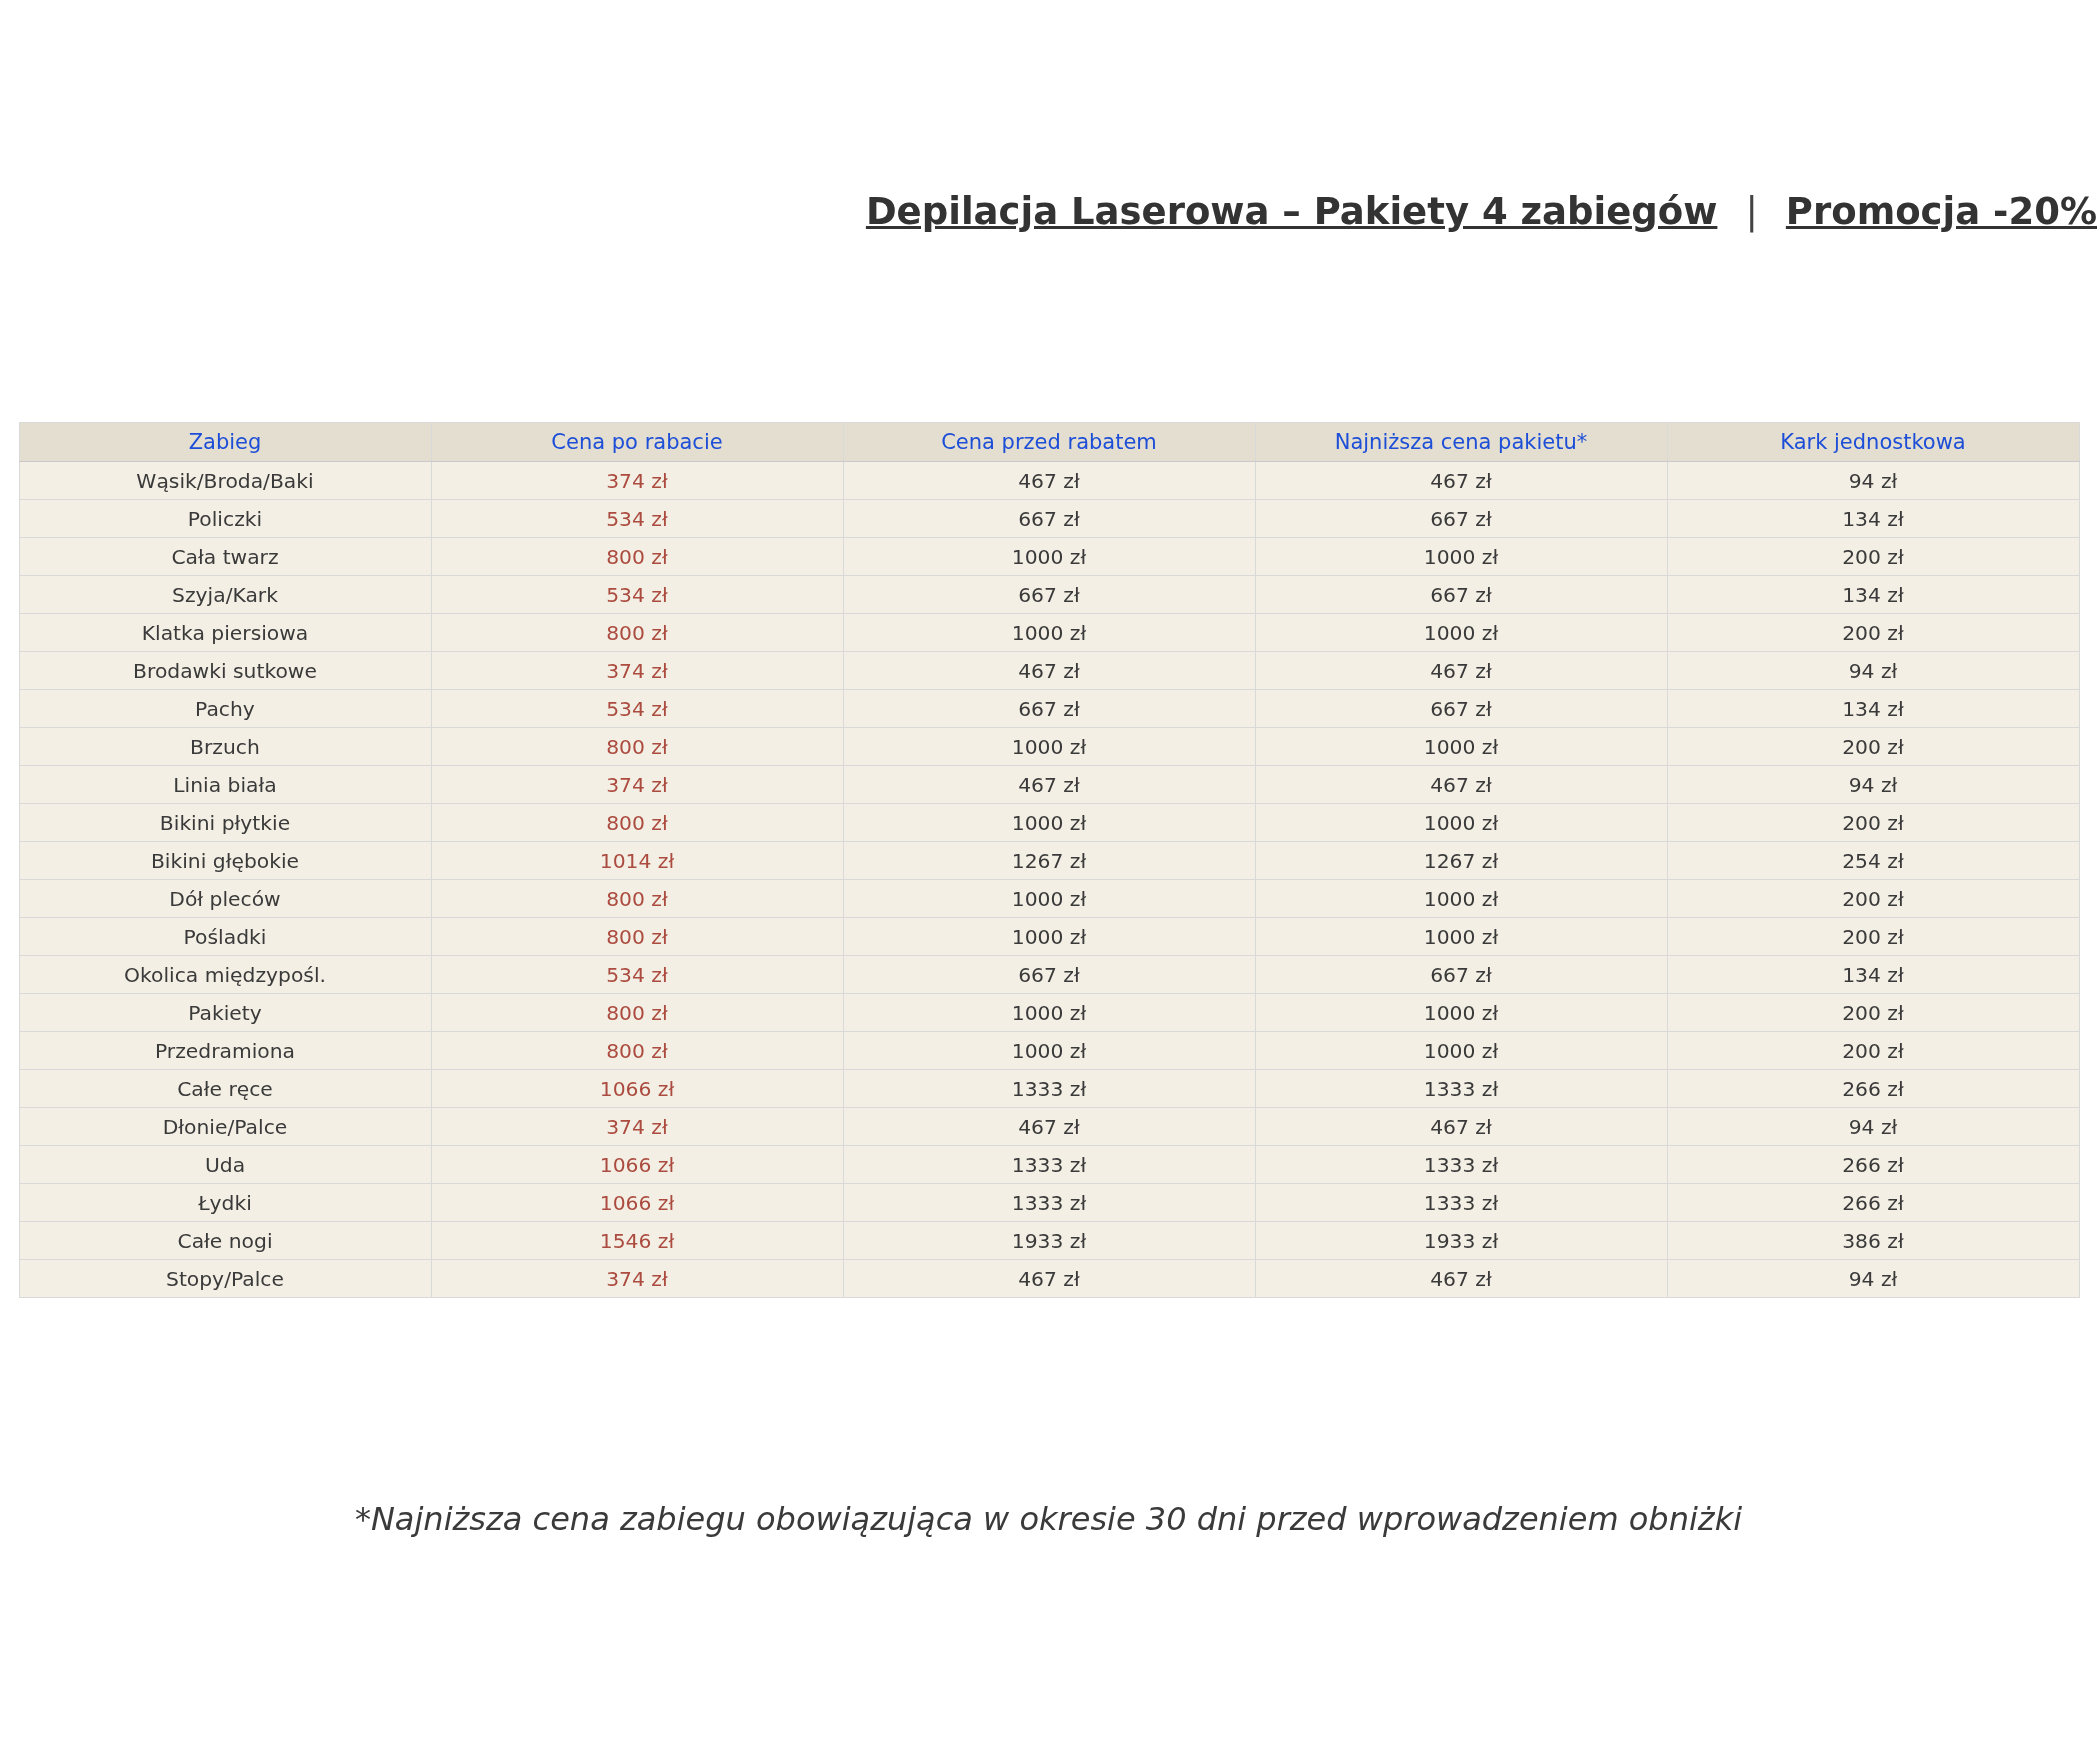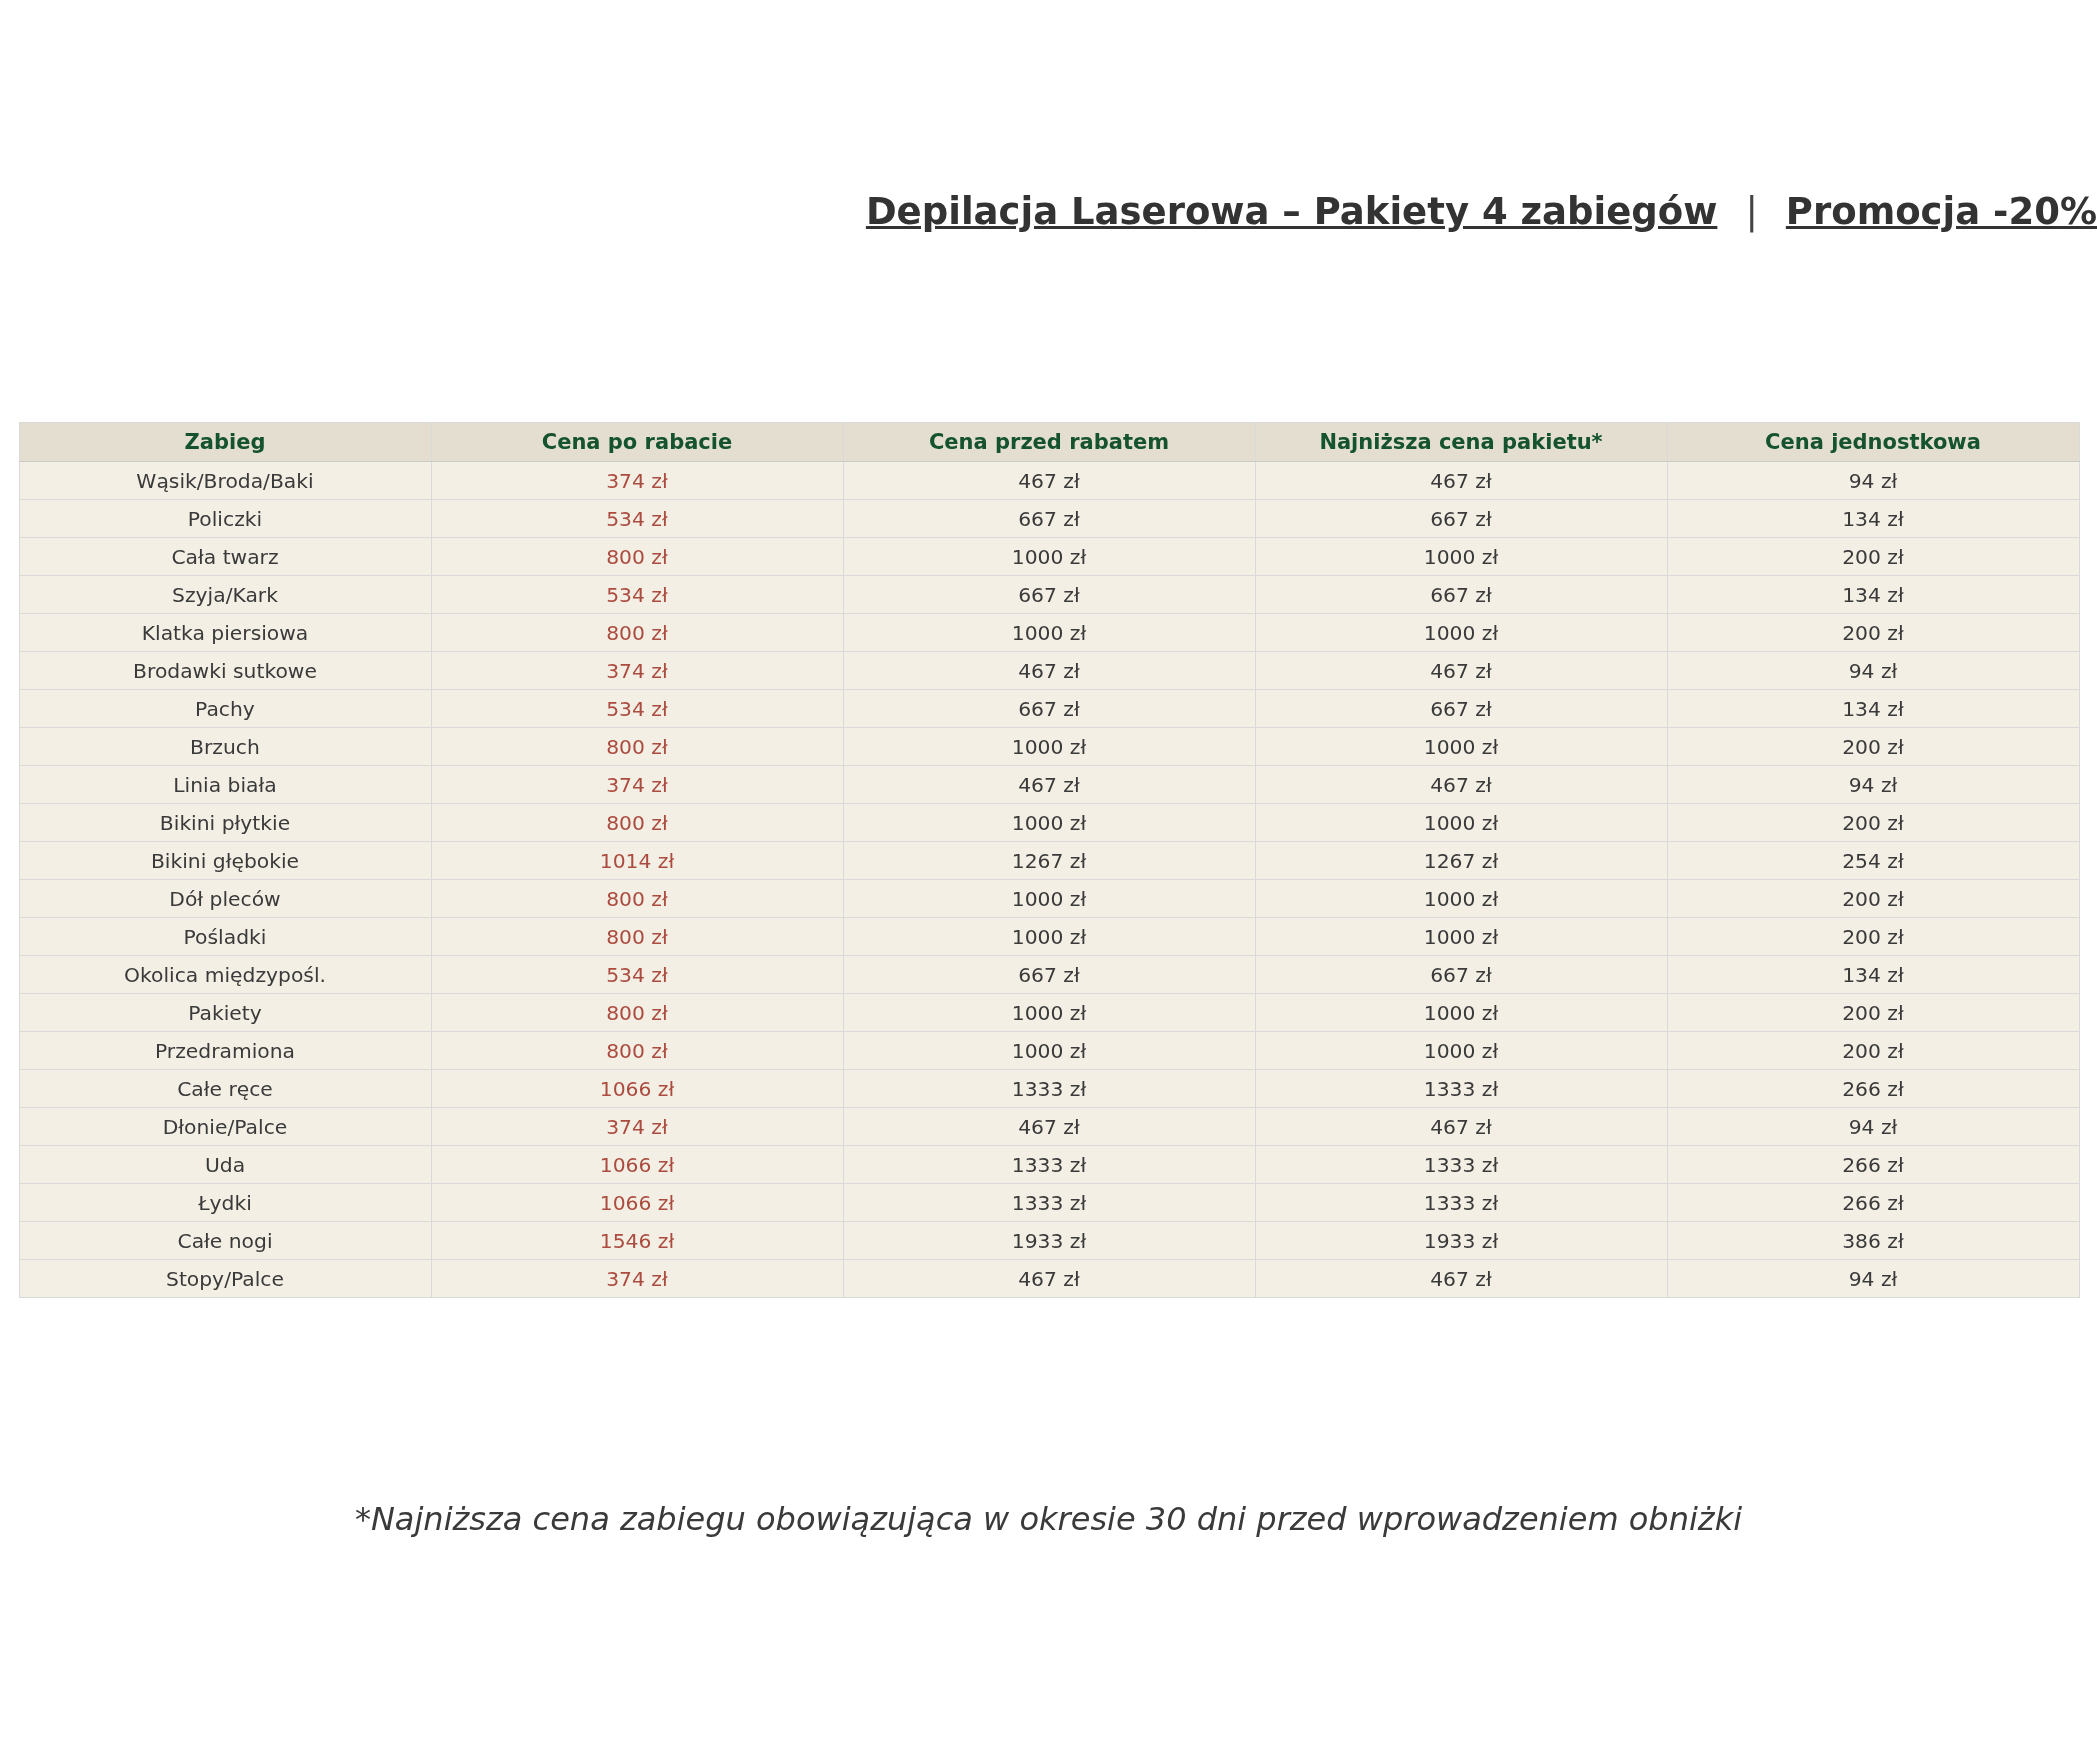--- a/index.html
+++ b/index.html
@@ -53,22 +53,22 @@
     border: 1.8px solid var(--grid);
     text-align: center;
     vertical-align: middle;
     overflow: hidden;
     white-space: nowrap;
   }
   table.price-table th {
     background: var(--header-bg);
     height: 36px;
     font-size: 21px;
-    font-weight: bold;
-    color: #14532d;
+    font-weight: normal;
+    color: #1d4ed8;
     border-bottom-color: #c9c9c9;
   }
   table.price-table td {
     background: var(--row-bg);
     height: 35px;
     font-size: 20.3px;
     color: var(--text);
   }
   table.price-table td.discount {
     color: var(--accent-red);
@@ -92,21 +92,21 @@
   <span>Depilacja Laserowa – Pakiety 4 zabiegów</span><span class="sep">|</span><span>Promocja -20%</span>
 </div>
 
 <table class="price-table">
   <thead>
     <tr>
       <th>Zabieg</th>
       <th>Cena po rabacie</th>
       <th>Cena przed rabatem</th>
       <th>Najniższa cena pakietu*</th>
-      <th>Cena jednostkowa</th>
+      <th>Kark jednostkowa</th>
     </tr>
   </thead>
   <tbody>
       <tr>
         <td>Wąsik/Broda/Baki</td>
         <td class="discount">374 zł</td>
         <td>467 zł</td>
         <td>467 zł</td>
         <td>94 zł</td>
       </tr>

